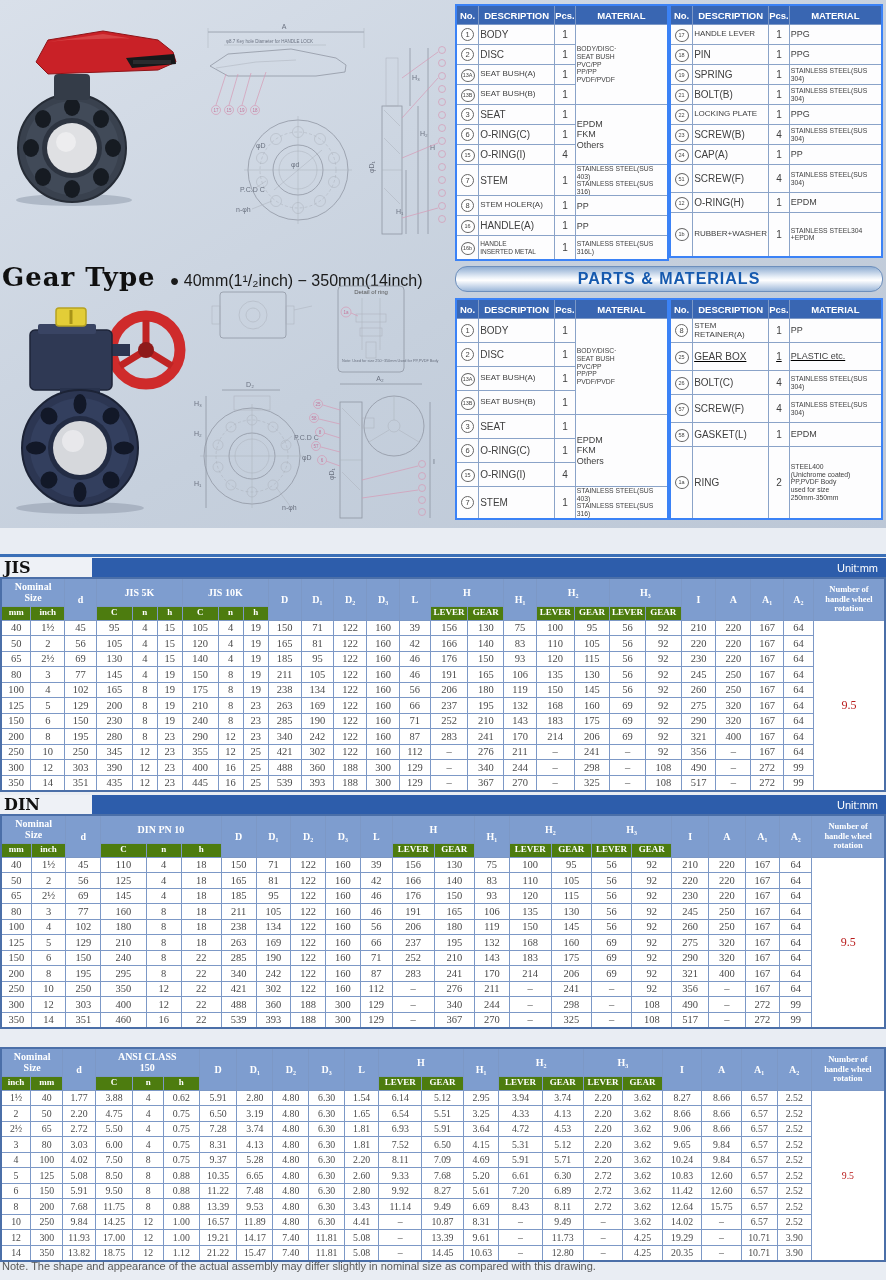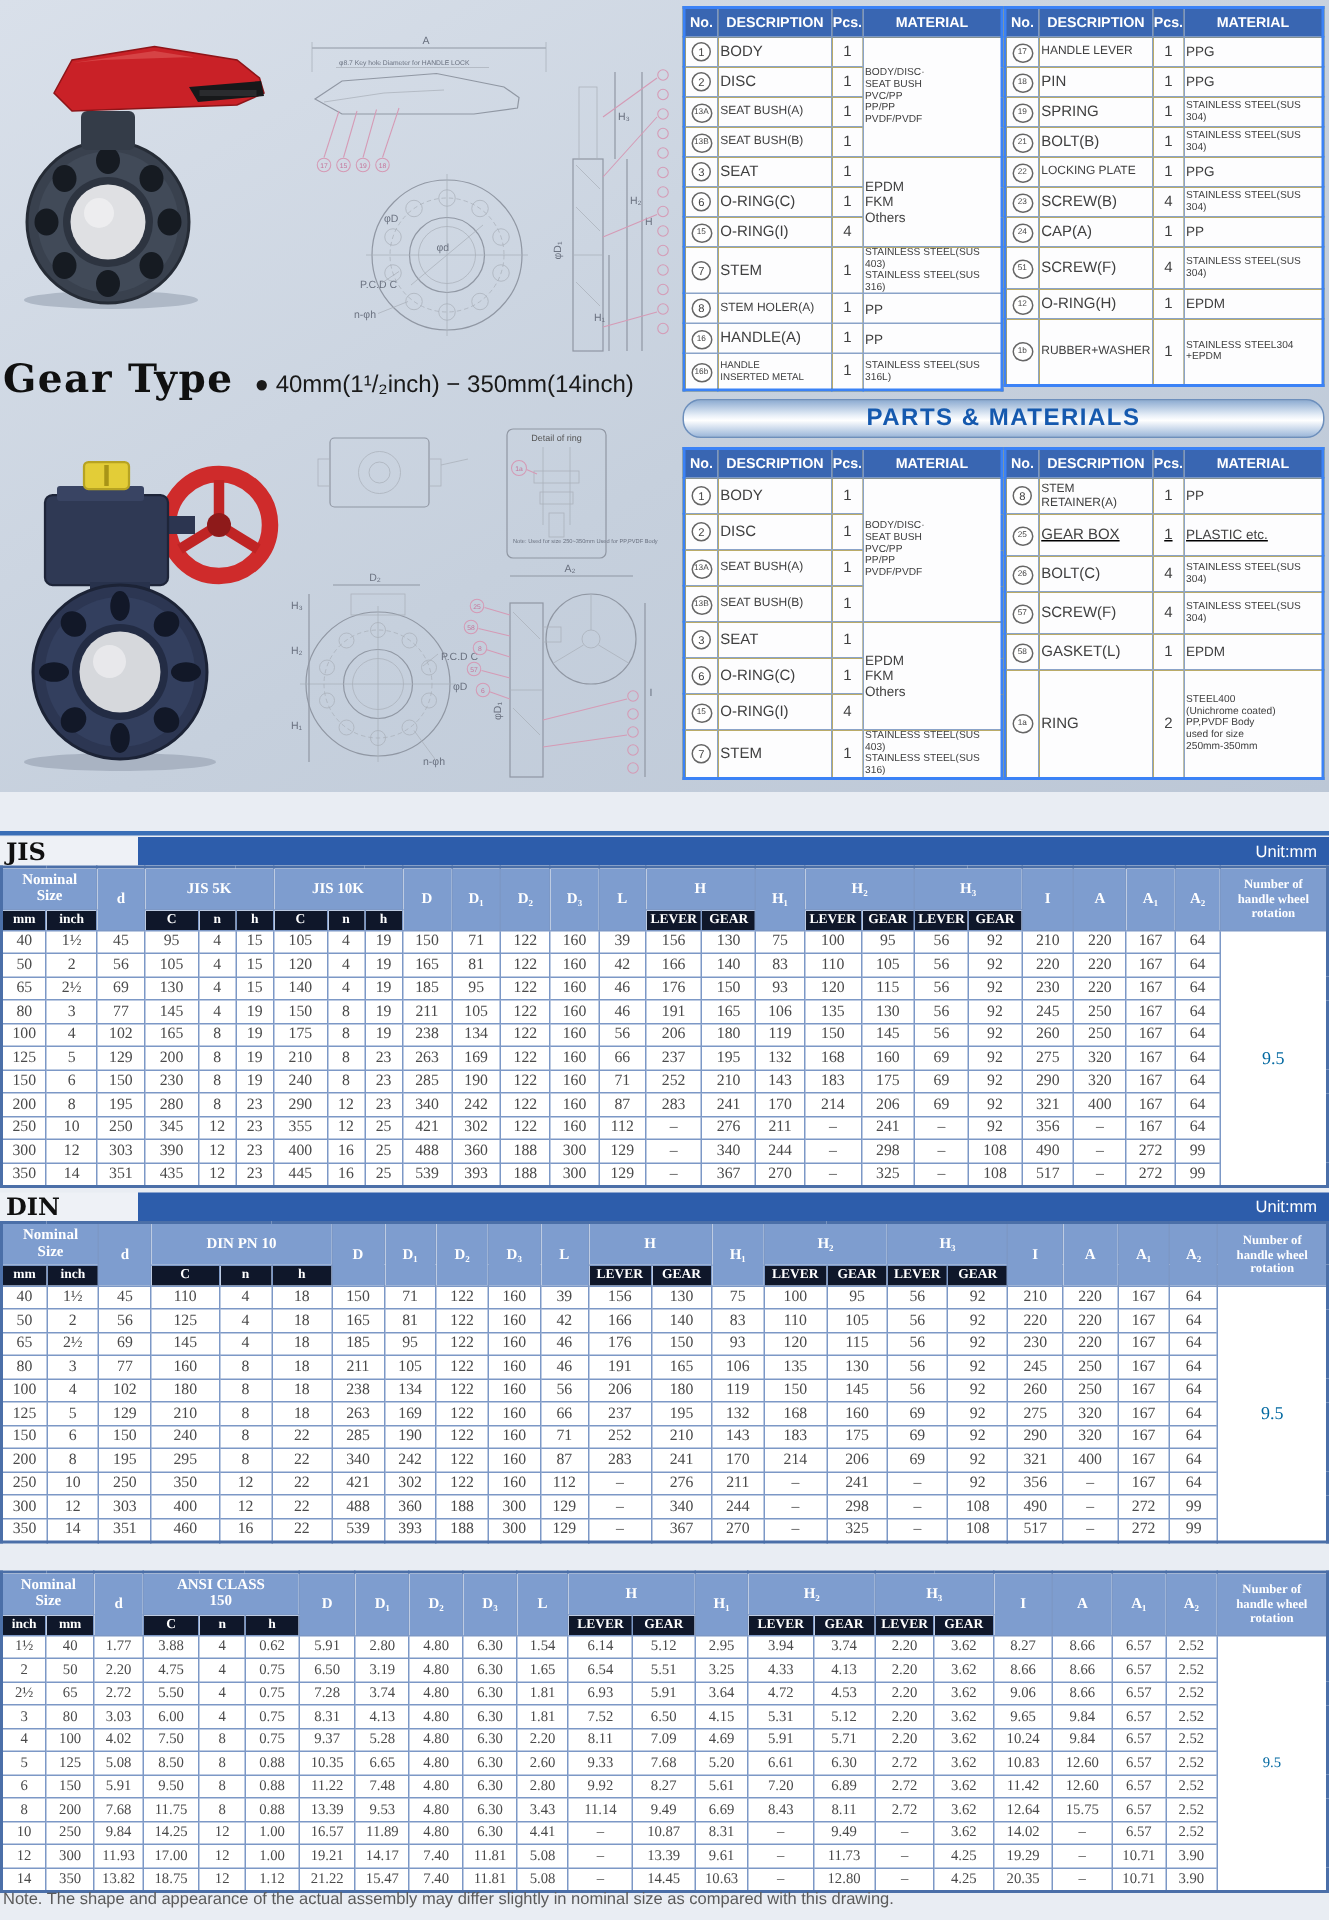--- a/index.html
+++ b/index.html
@@ -40,31 +40,31 @@
         font-size:7.5px;line-height:11px;text-align:center;color:#444;background:#fff;}
   .circ-sm{font-size:5.5px;min-width:12px;}
 
   
   .dimwrap{position:absolute;width:886px;font-family:Liberation Serif, serif;}
   table.dim{border-collapse:collapse;table-layout:fixed;width:886px;border:2px solid #4b6fa8;background:#fff;}
   table.dim th{background:#7e9dcf;color:#fff;border:1px solid #7c98c6;padding:0;
         font-size:10px;font-weight:bold;white-space:pre-line;line-height:1.1;overflow:hidden;}
   table.dim thead tr:first-child{height:28px;}
   table.dim thead tr.sub{height:14px;}
-  table.dim thead tr.sub th{background:#0f172a;font-size:9px;}
+  table.dim thead tr.sub th{background:#4d7c0f;font-size:9px;}
   table.dim th.roth{font-size:8.5px;font-weight:bold;}
   table.dim td{border:1px solid #7c98c6;color:#4a4a4a;text-align:center;padding:0;
         font-size:10.5px;background:#fff;overflow:hidden;}
   table.dim tbody tr{height:15.5px;}
-  table.dim td.rot{font-size:12px;color:#0369a1;margin-left:14px;}
+  table.dim td.rot{font-size:12px;color:#b91c1c;margin-left:14px;}
   table.dim.ansi td{font-size:9.8px;}
 
   
   .gear-heading{position:absolute;display:flex;align-items:baseline;gap:14px;color:#101010;}
-  .gear-heading .gt{font:bold 26px "DejaVu Serif",serif;letter-spacing:1px;}
+  .gear-heading .gt{font:bold 26px "DejaVu Serif",serif;letter-spacing:1px;margin-top:24px;}
   .gear-heading .range{font-size:16px;color:#1a1a1a;}
   .note{position:absolute;font-size:11px;color:#5a5a5a;}
 
   
   svg text{font-family:"Liberation Sans",sans-serif;}
   .dr-line{stroke:#9097a3;stroke-width:0.8;fill:none;}
   .dr-thin{stroke:#aab0ba;stroke-width:0.5;fill:none;}
   .dr-pink{stroke:#d59ab5;stroke-width:0.7;fill:none;}
   .dr-text{fill:#6b7280;font-size:7px;}
   .dr-text-sm{fill:#6b7280;font-size:4.5px;}

